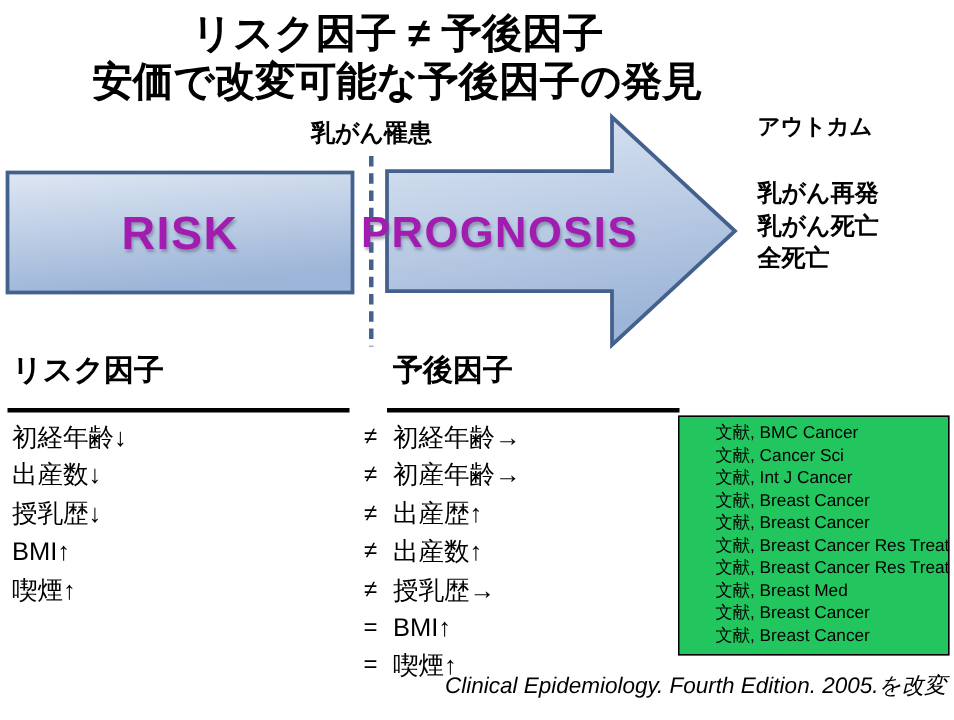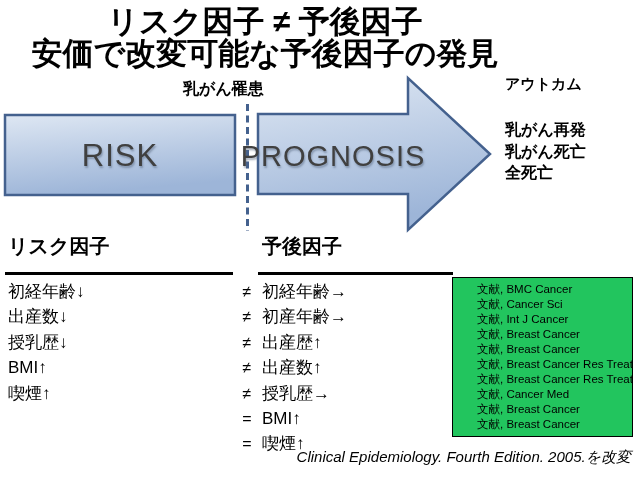--- a/index.html
+++ b/index.html
@@ -3,37 +3,37 @@
 <meta charset="utf-8">
 <style>
   html,body{margin:0;padding:0;background:#fff;}
   .slide{
     position:relative;width:636px;height:480px;background:#fff;overflow:hidden;
     font-family:"Liberation Sans",sans-serif;color:#000;
   }
   .abs{position:absolute;}
   .title{
     left:0;top:6px;width:530px;text-align:center;
-    font-size:31px;font-weight:bold;line-height:32px;white-space:nowrap;
+    font-size:27px;font-weight:bold;line-height:32px;white-space:nowrap;
   }
   .exposure-label{
-    left:183px;top:79px;width:105px;text-align:left;
+    left:183px;top:79px;width:105px;text-align:right;
     font-size:16px;font-weight:bold;
   }
   .outcome-header{
     left:505px;top:75px;font-size:15px;font-weight:bold;
   }
   .outcome-list{
     left:505px;top:119px;font-size:16px;font-weight:bold;line-height:21.5px;
   }
   .shape-layer{left:0;top:0;width:636px;height:480px;pointer-events:none;}
   .shape-text{
-    color:#404040;font-size:31px;letter-spacing:1px;
+    color:#a21caf;font-size:31px;letter-spacing:1px;
     text-shadow:1px 2px 2px rgba(90,105,130,.55);
-    transform:translate(-50%,-50%);white-space:nowrap;
+    transform:translate(-50%,-50%);white-space:nowrap;font-weight:bold;
   }
   .risk-text{left:120px;top:156px;}
   .prognosis-text{left:333px;top:156px;font-size:29px;}
   .col-header{font-size:20px;font-weight:bold;top:233px;}
   .left-header{left:8px;}
   .right-header{left:262px;}
   .rule{height:3px;background:#000;top:272px;}
   .left-rule{left:5px;width:228px;}
   .right-rule{left:258px;width:195px;}
   .factor-col{top:279px;font-size:17px;line-height:25.4px;white-space:nowrap;}
@@ -122,20 +122,20 @@
 
   <div class="abs ref-box">
 
   <div>文献, BMC Cancer</div>
       <div>文献, Cancer Sci</div>
       <div>文献, Int J Cancer</div>
       <div>文献, Breast Cancer</div>
       <div>文献, Breast Cancer</div>
       <div>文献, Breast Cancer Res Treat</div>
       <div>文献, Breast Cancer Res Treat</div>
-      <div>文献, Cancer Med</div>
+      <div>文献, Breast Med</div>
       <div>文献, Breast Cancer</div>
       <div>文献, Breast Cancer</div>
     </div>
 
   <div class="abs citation">Clinical Epidemiology. Fourth Edition.  2005.を改変</div>
 
 </div>
 
 </body></html>

